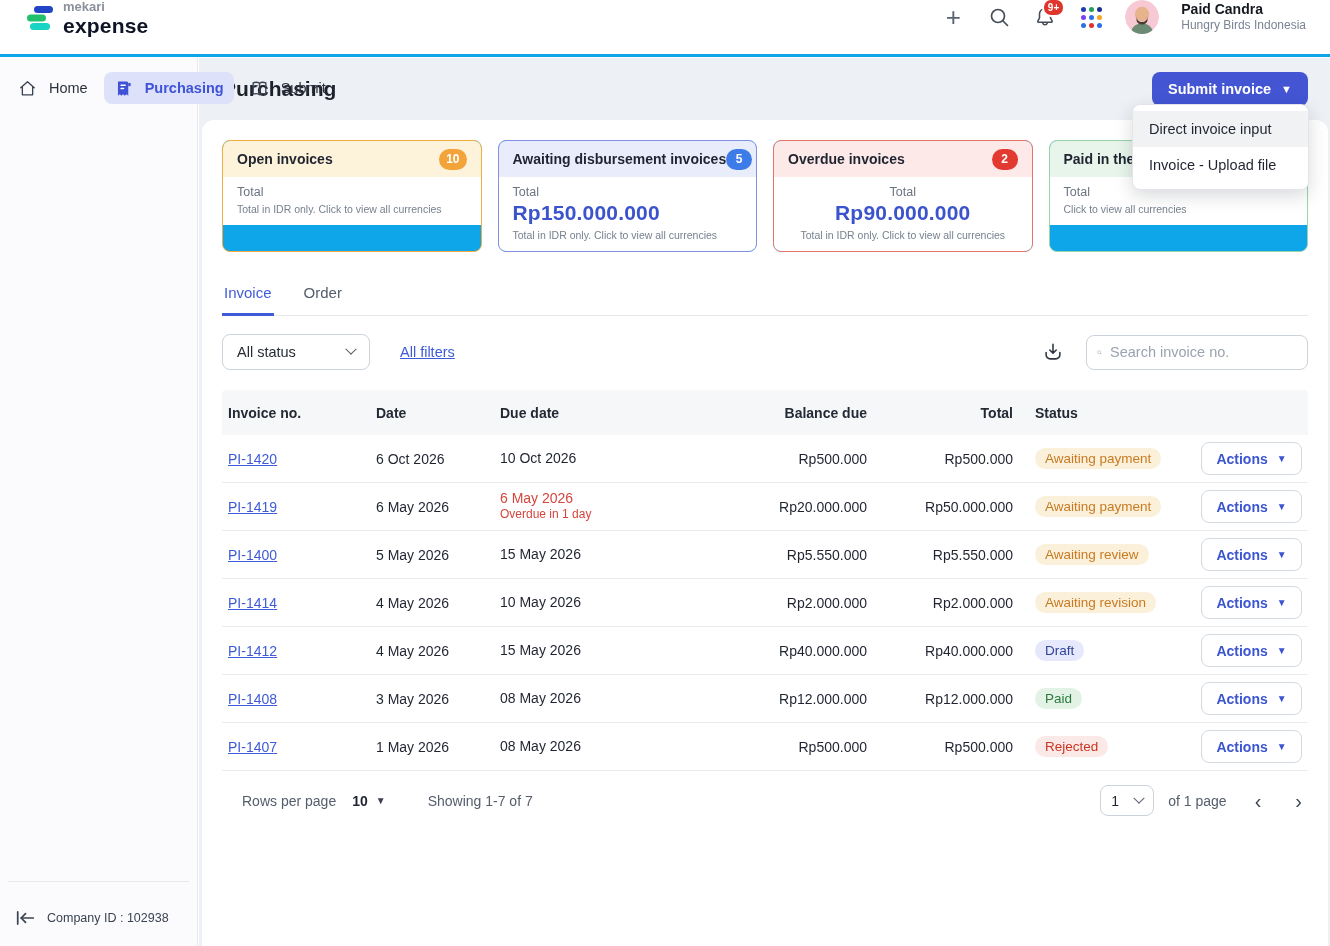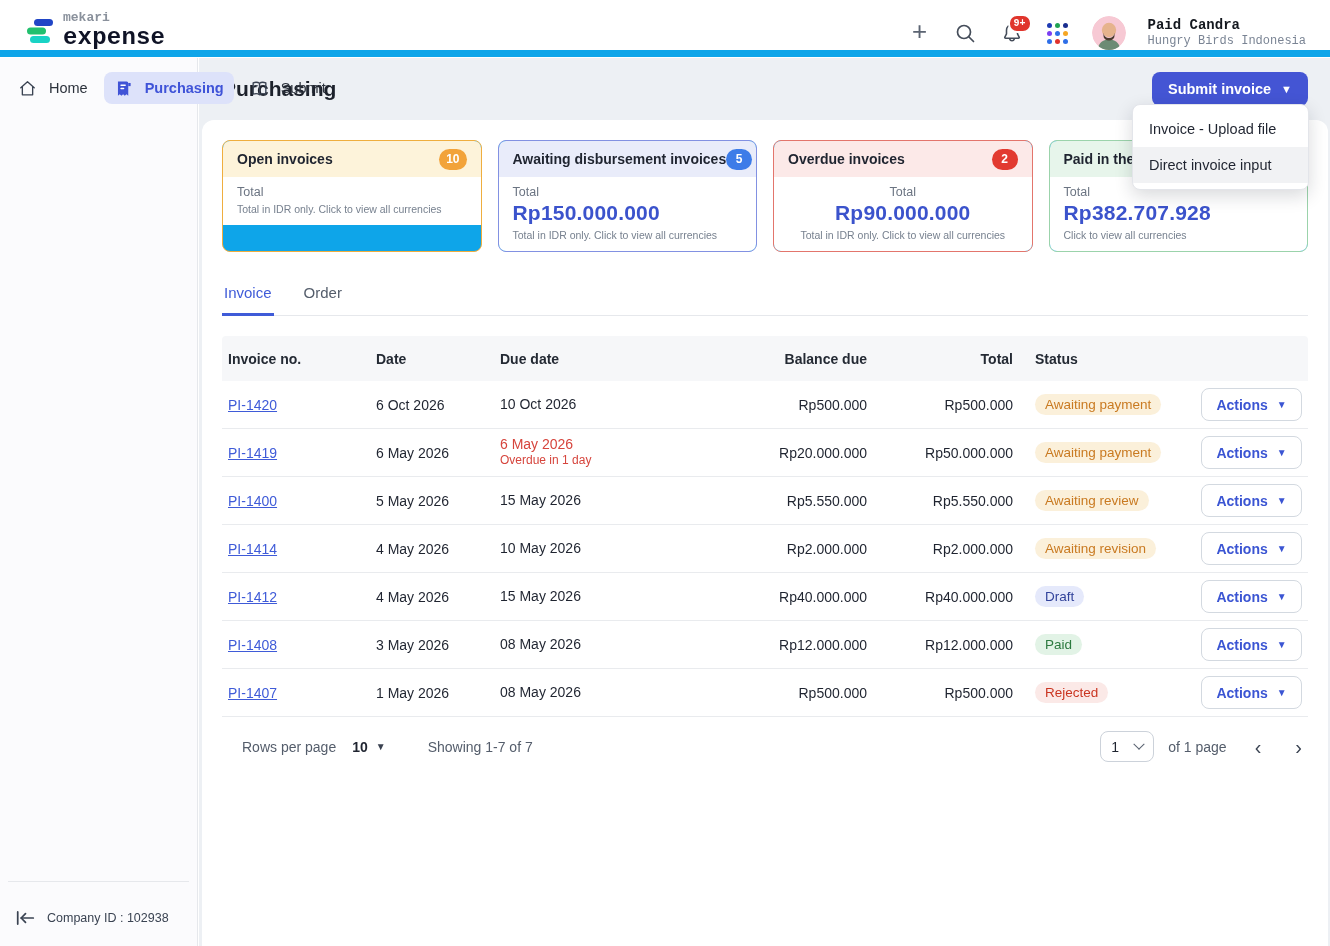--- a/index.html
+++ b/index.html
@@ -1,24 +1,24 @@
 <!DOCTYPE html>
 <html><head>
 <meta charset="utf-8">
 <style>
   * { box-sizing: border-box; margin: 0; padding: 0; }
   html,body { width:1330px; height:946px; overflow:hidden; }
   body { font-family:"Liberation Sans", sans-serif; color:#1f2430; background:#fff; position:relative; font-size:14px; }
 
   
-  .topbar { position:absolute; top:0; left:0; right:0; height:57px; background:#fff; border-bottom:7px solid #0ea5e9; display:flex; align-items:flex-end; z-index:20;font-family:Liberation Mono, monospace; }
+  .topbar { position:absolute; top:0; left:0; right:0; height:57px; background:#fff; border-bottom:3px solid #0ea5e9; display:flex; align-items:flex-start; z-index:20; }
   .logo { display:flex; align-items:center; gap:9px; margin-left:27px; }
   .logo-text { line-height:1; }
   .logo-text .l1 { font-size:13px; color:#8a919c; font-weight:700; margin-bottom:2px; }
-  .logo-text .l2 { font-size:24px; color:#0f1326; font-weight:700; letter-spacing:.2px; }
+  .logo-text .l2 { font-size:21px; color:#0f1326; font-weight:700; letter-spacing:.2px; }
   .topbar-right { margin-left:auto; display:flex; align-items:center; gap:22px; padding-right:24px; }
   .tb-icon { width:24px; height:24px; display:flex; align-items:center; justify-content:center; cursor:pointer; position:relative; }
   .plus-glyph { font-size:26px; font-weight:300; color:#5b6472; line-height:22px; }
   .notif-badge { position:absolute; top:-7px; right:-8px; background:#e0352c; color:#fff; font-size:10px; font-weight:700; border-radius:9px; padding:2px 4px; min-width:18px; text-align:center; border:2px solid #fff; }
   .grid-icon { display:grid; grid-template-columns:repeat(3,5px); grid-template-rows:repeat(3,5px); gap:3px; }
   .grid-icon i { width:5px; height:5px; border-radius:50%; display:block; }
   .avatar { width:34px; height:34px; border-radius:50%; overflow:hidden; flex:0 0 auto; }
   .user-block { line-height:1.25; }
   .user-name { font-size:14px; font-weight:700; color:#14181f; }
   .user-company { font-size:12px; color:#7a8494; }
@@ -250,31 +250,51 @@
           <div class="card-amount">Rp90.000.000</div>
           <div class="card-note">Total in IDR only. Click to view all currencies</div>
         </div>
       </div>
       <div class="card card-paid">
         <div class="card-head">
           <span class="card-title">Paid in the last 30 days</span>
         </div>
         <div class="card-body">
           <div class="card-total">Total</div>
-          <div class="card-amount">Rp382.707.928</div>
           <div class="card-note">Click to view all currencies</div>
         </div>
       </div>
     </div>
 
     <div class="tabs">
       <div class="tab active">Invoice</div>
       <div class="tab">Order</div>
     </div>
 
+    <div class="filter-row">
+      <div class="status-select">
+        <span>All status</span>
+        <span class="chev"></span>
+      </div>
+      <span class="all-filters">All filters</span>
+      <div class="filter-spacer"></div>
+      <button class="dl-btn">
+        <svg width="22" height="22" viewBox="0 0 24 24">
+            <path d="M12 3.5 V13 M8.5 9.8 L12 13.3 L15.5 9.8" fill="none" stroke="#2e3440" stroke-width="1.7" stroke-linecap="round" stroke-linejoin="round"></path>
+            <path d="M4.5 12.5 v2.5 a4.5 4.5 0 0 0 4.5 4.5 h6 a4.5 4.5 0 0 0 4.5 -4.5 v-2.5" fill="none" stroke="#2e3440" stroke-width="1.7" stroke-linecap="round"></path>
+          </svg>
+      </button>
+      <div class="search-box">
+        <svg width="17" height="17" viewBox="0 0 21 21">
+            <circle cx="9" cy="9" r="6.5" fill="none" stroke="#8a94a2" stroke-width="1.7"></circle>
+            <line x1="14" y1="14" x2="18.5" y2="18.5" stroke="#8a94a2" stroke-width="1.7" stroke-linecap="round"></line>
+          </svg>
+        <input type="text" placeholder="Search invoice no." style="">
+      </div>
+    </div>
 
     <div class="table">
       <div class="thead">
         <div class="th">Invoice no.</div>
         <div class="th">Date</div>
         <div class="th">Due date</div>
         <div class="th c-bal">Balance due</div>
         <div class="th c-tot">Total</div>
         <div class="th c-status">Status</div>
         <div class="th c-act"></div>
@@ -421,15 +441,15 @@
       </div>
       <span class="pages-label">of 1 page</span>
       <button class="pg-arrow">‹</button>
       <button class="pg-arrow">›</button>
     </div>
 
   </div>
 </div>
 
 <div class="dropdown">
+  <div class="dd-item highlight">Direct invoice input</div>
   <div class="dd-item">Invoice - Upload file</div>
-  <div class="dd-item highlight">Direct invoice input</div>
 </div>
 
 </body></html>

